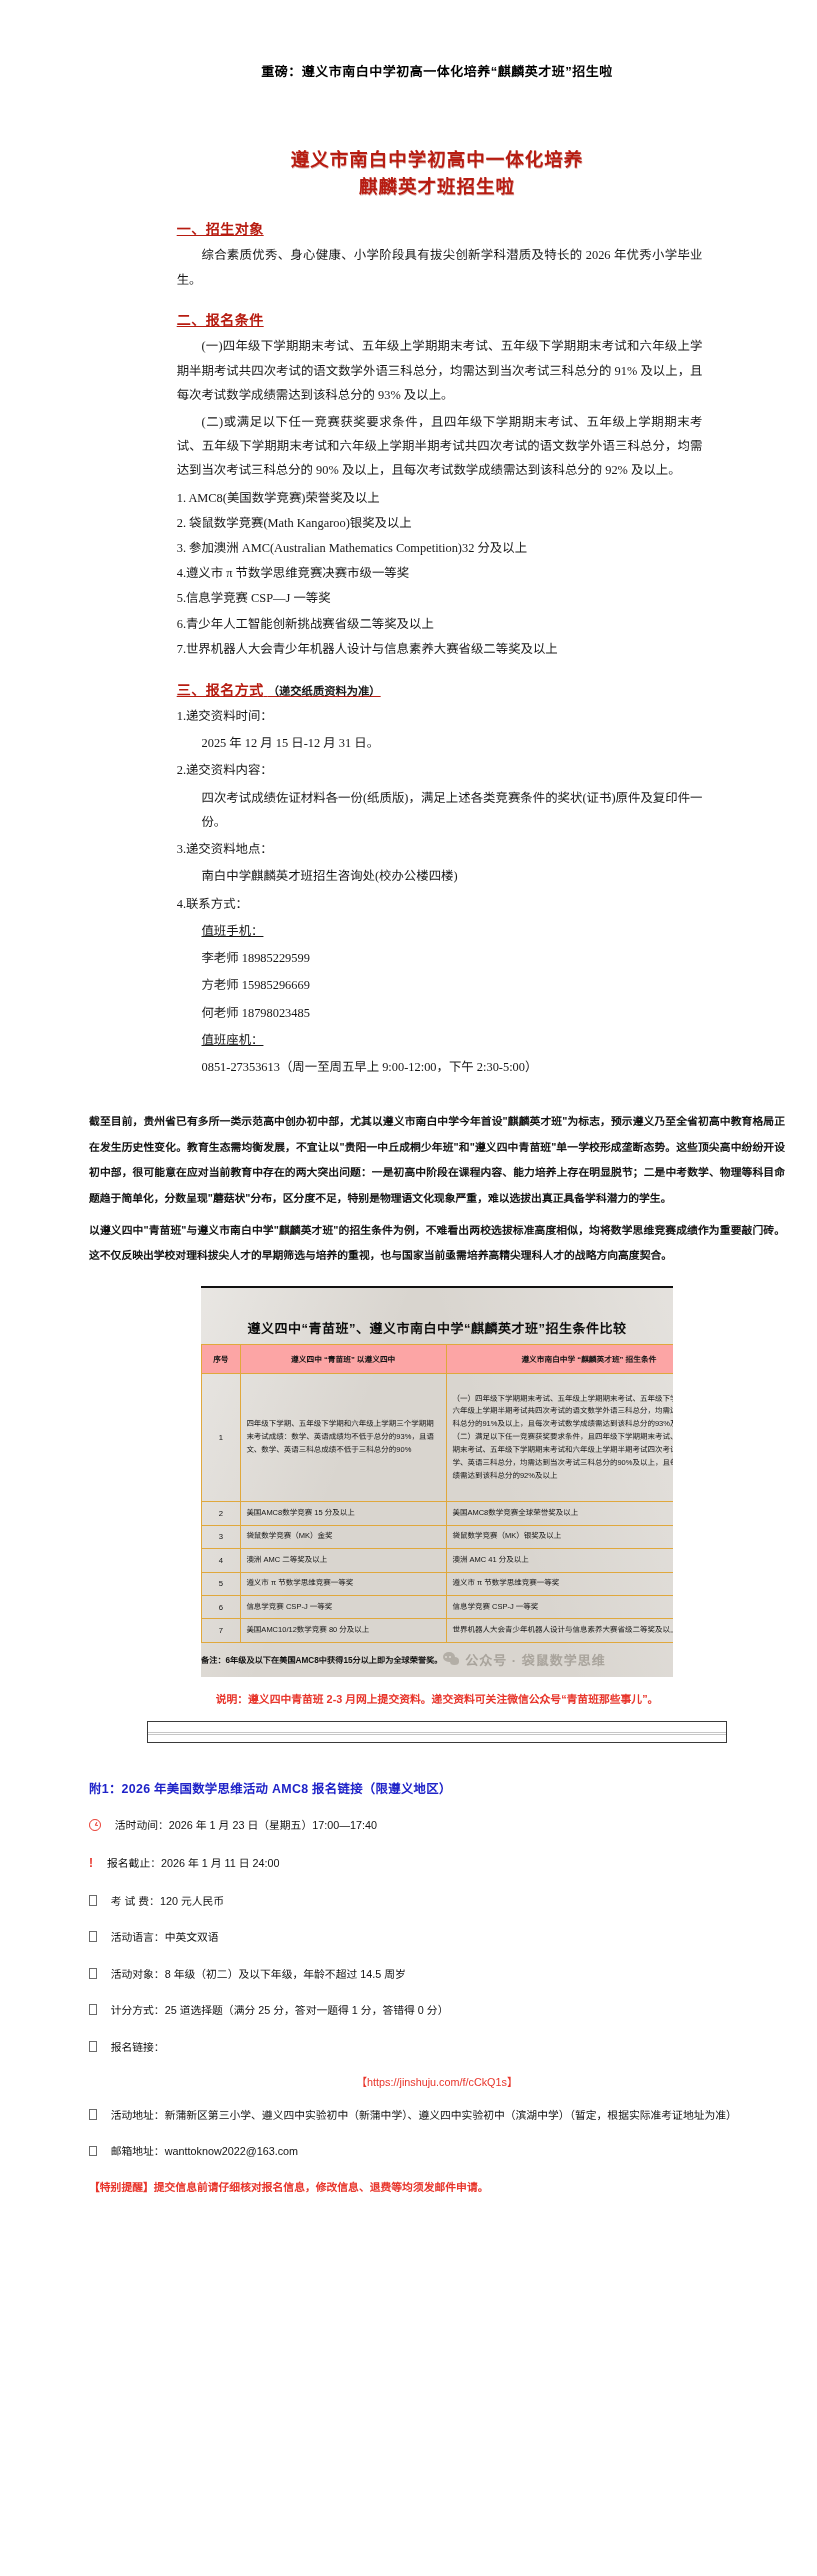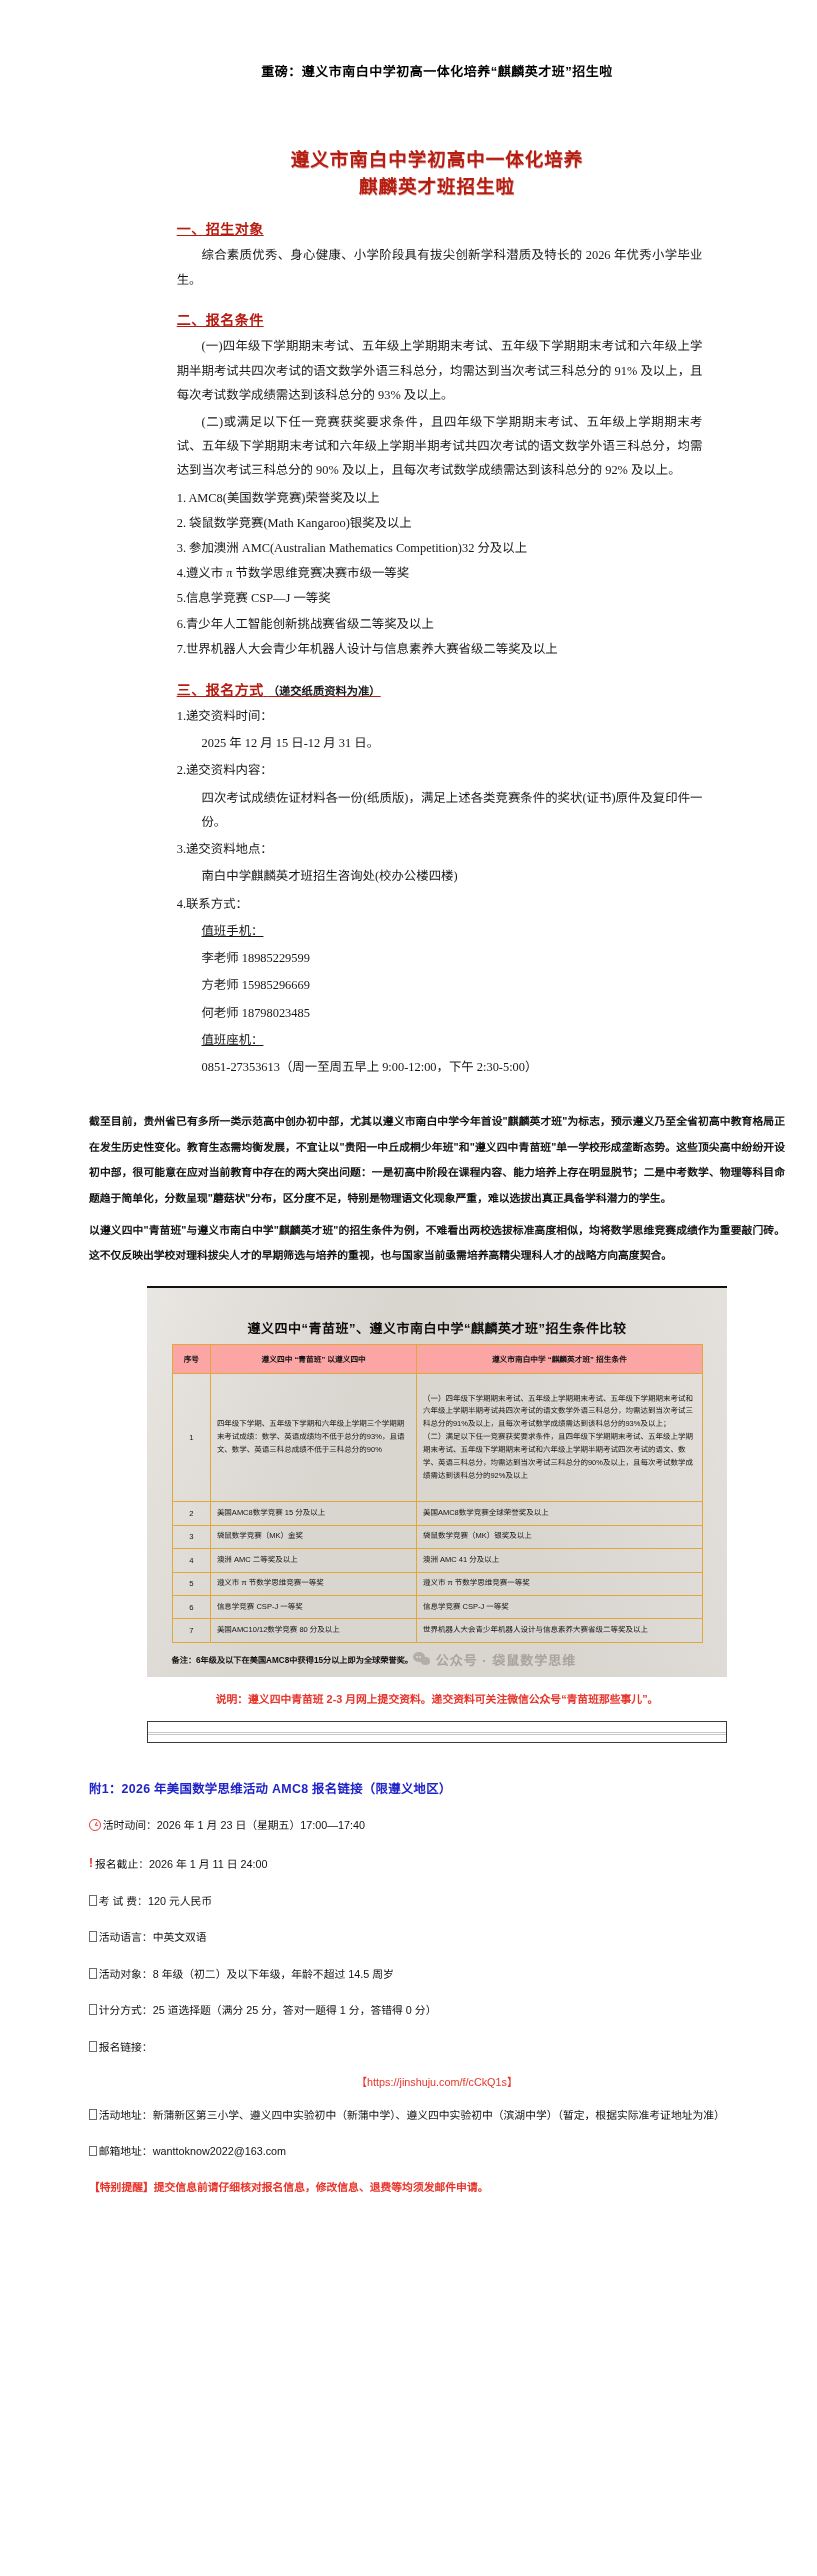--- a/index.html
+++ b/index.html
@@ -77,21 +77,21 @@
     font-size:10.8px;
     line-height:2.35;
     text-align:justify;
     color:#141414;
     margin:0 0 7.2px 0;
     font-weight:600;
   }
 
   
   .tbl-shot {
-    width:580px;
+    width:472px;
     margin:17.5px auto 0 auto;
     background:#d9d5cf;
     border-top:2.6px solid #111;
     padding:0 0 8.2px 0;
     position:relative;
     box-sizing:border-box;
     overflow:hidden;
   }
   .tbl-shot:after{
     content:"";
@@ -183,21 +183,21 @@
   
   .appendix { width:696px; margin:36px auto 0 auto; }
   .apx-title {
     font-family:"Liberation Sans","DejaVu Sans",sans-serif;
     font-weight:bold; font-size:12.4px; color:#1f23c8;
     letter-spacing:0.3px; margin-bottom:18.5px;
   }
   .apx-row {
     font-family:"Liberation Sans","DejaVu Sans",sans-serif;
     font-size:10.8px; color:#111; line-height:1.95;
-    margin:0 0 15.5px 0; display:flex; align-items:flex-end; gap:1px;
+    margin:0 0 15.5px 0; display:flex; align-items:center; gap:13px;
   }
   .apx-row .ico { flex:0 0 auto; margin-right:1px; line-height:1.95; }
   .apx-row .txt { flex:1 1 auto; }
   .ico-clock {
     display:inline-block; width:9.8px; height:9.8px; border-radius:50%;
     border:1.3px solid #e8352b; position:relative; top:2.1px; background:#fff;
   }
   .ico-clock:before, .ico-clock:after {
     content:""; position:absolute; background:#e8352b; left:50%; top:50%;
     transform-origin:0 0;

